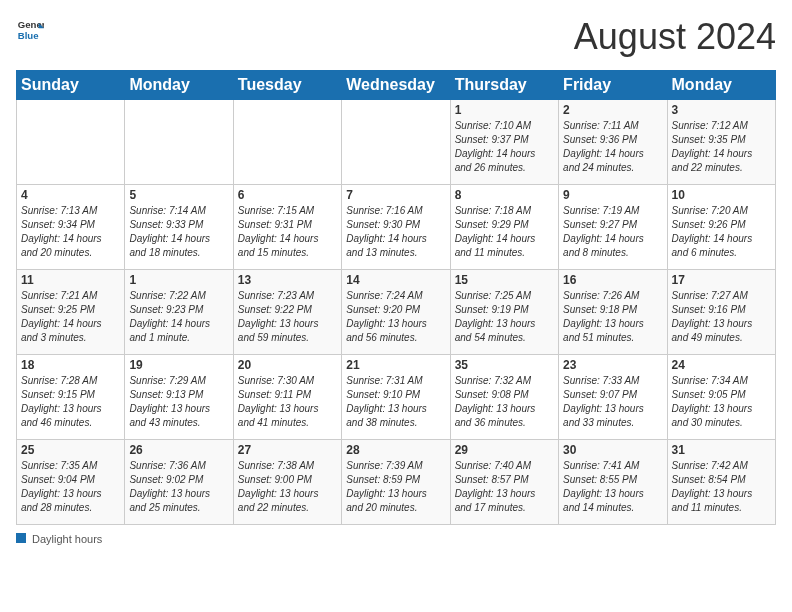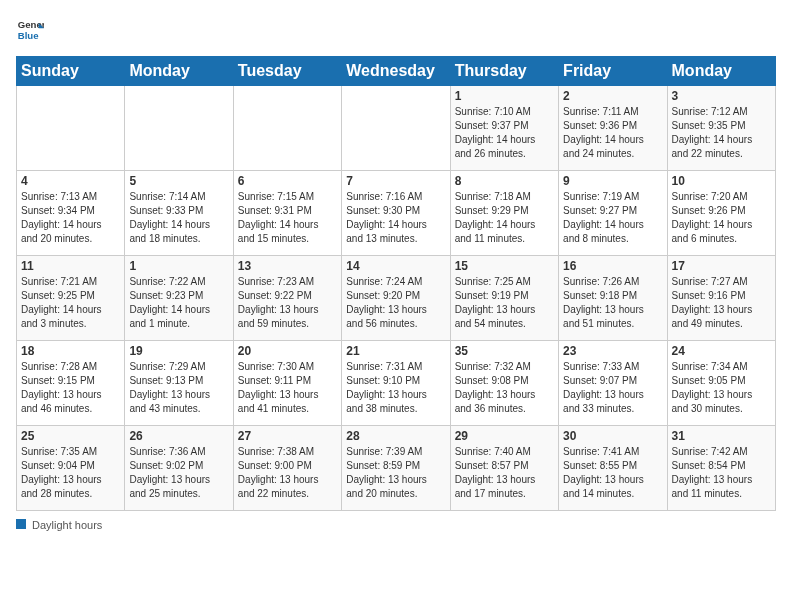--- a/index.html
+++ b/index.html
@@ -72,20 +72,21 @@
     .day-num {
       font-size: 12px;
       font-weight: bold;
       display: block;
       margin-bottom: 2px;
     }
     .day-info {
       font-size: 10px;
       line-height: 1.4;
       color: #333;
+      font-style: italic;
     }
     .footer {
       margin-top: 8px;
       font-size: 11px;
       color: #555;
       display: flex;
       gap: 6px;
       align-items: flex-start;
     }
     .footer-dot {
@@ -100,20 +101,21 @@
 
 <div class="header">
   <div class="logo">
     <svg class="logo-icon" viewBox="0 0 32 32">
       <text x="2" y="14" font-size="11" font-weight="bold" fill="#333">General</text>
       <text x="2" y="26" font-size="11" font-weight="bold" fill="#1a6faf">Blue</text>
       <polygon points="26,8 32,14 26,14" fill="#1a6faf"></polygon>
     </svg>
   </div>
   <div class="title-block">
+    <div class="month-year">August 2024</div>
   </div>
 </div>
 
 <table>
   <thead>
     <tr>
       <th>Sunday</th>
       <th>Monday</th>
       <th>Tuesday</th>
       <th>Wednesday</th>

